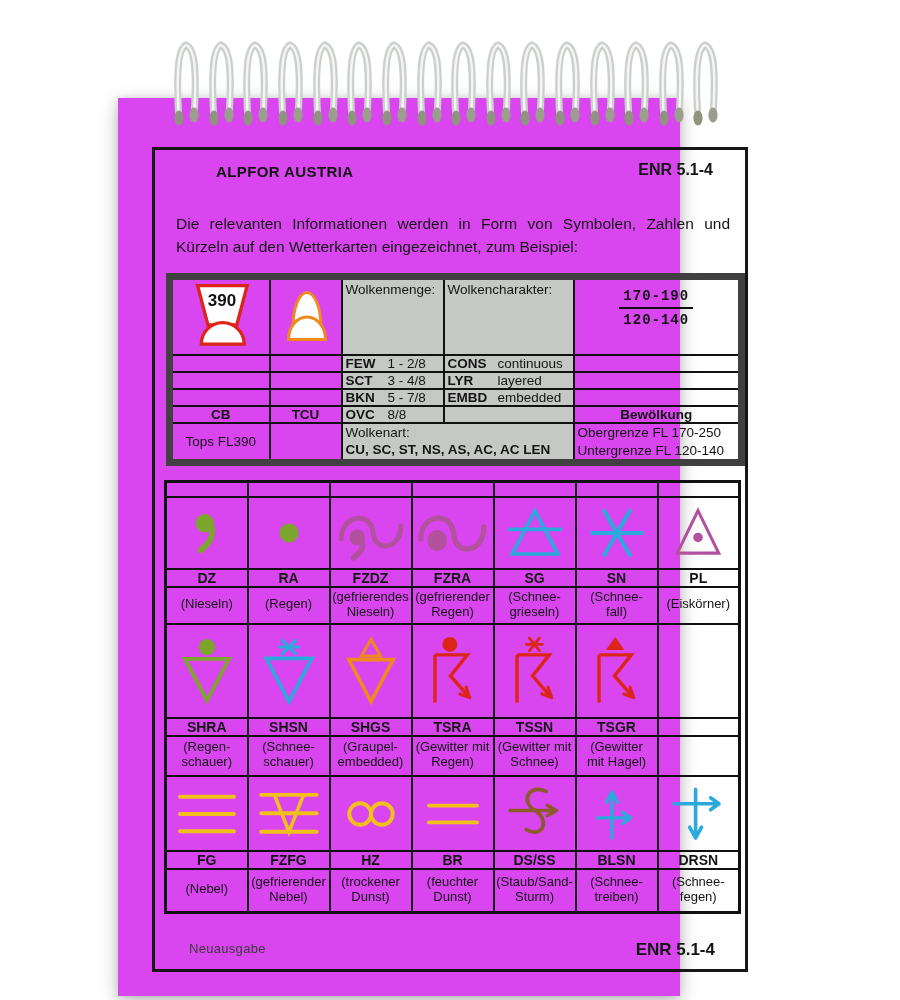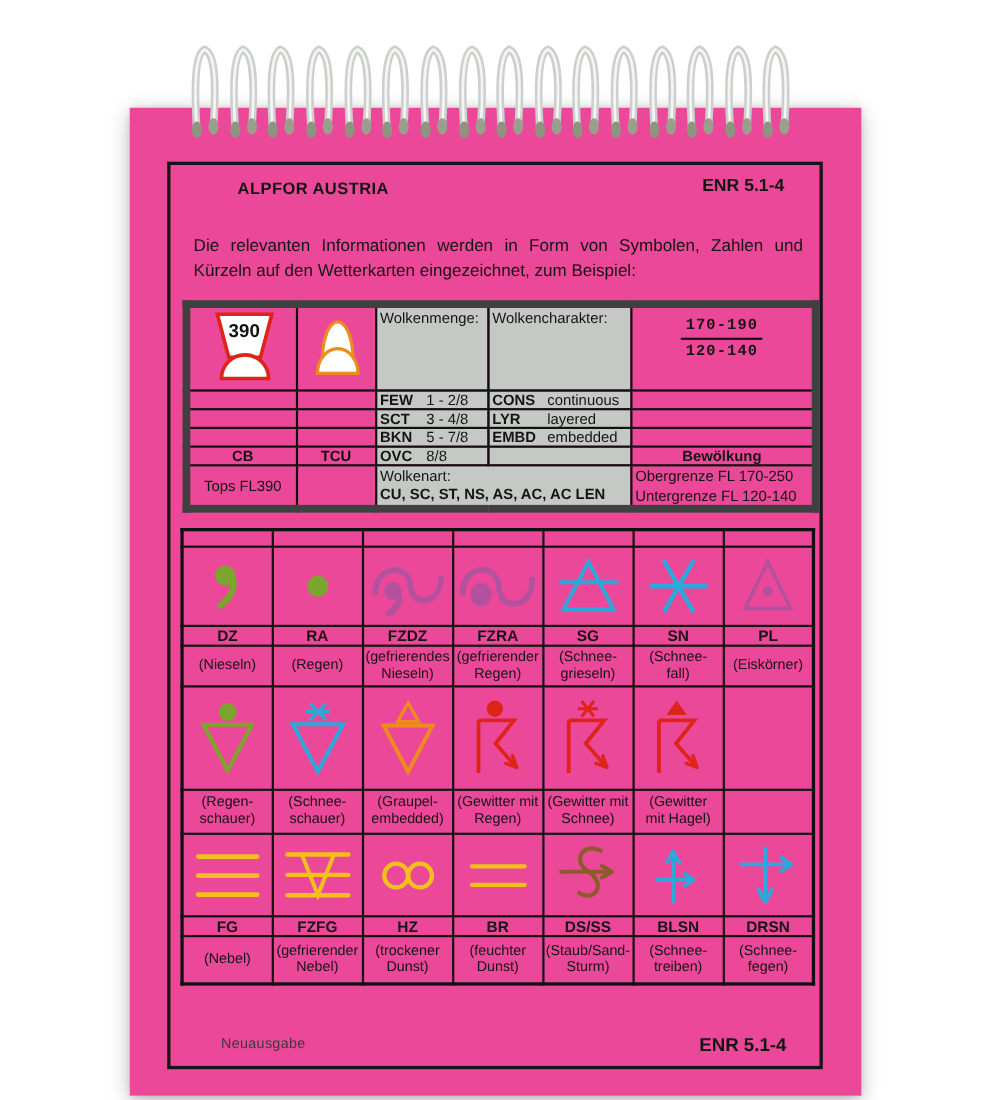--- a/index.html
+++ b/index.html
@@ -1,18 +1,18 @@
 <!DOCTYPE html>
 <html><head>
 <meta charset="utf-8">
 <style>
   html,body{margin:0;padding:0;}
   body{width:900px;height:1000px;background:#ffffff;position:relative;overflow:hidden;
        font-family:"Liberation Sans",sans-serif;color:#141414;}
-  .paper{position:absolute;left:118px;top:98px;width:665px;height:898px;background:#ec4899;
+  .paper{position:absolute;left:118px;top:98px;width:562px;height:898px;background:#d946ef;
          box-shadow:0 5px 18px rgba(0,0,0,.28),0 0 6px rgba(0,0,0,.10);text-decoration:underline;}
   .binding{position:absolute;left:0;top:40px;width:900px;height:95px;z-index:5;}
   .frame{position:absolute;left:34px;top:49px;width:590px;height:819px;border:3px solid #161616;}
   .hdr-left{position:absolute;left:61px;top:13px;font-size:15px;font-weight:600;letter-spacing:.4px;}
   .hdr-right{position:absolute;right:32px;top:11px;font-size:16px;font-weight:700;}
   .intro{position:absolute;left:21px;top:62px;width:554px;font-size:15.5px;line-height:1.5;}
   .intro .j{text-align:justify;text-align-last:justify;}
   table{border-collapse:collapse;table-layout:fixed;}
   .t1{position:absolute;left:11px;top:123px;width:572px;border:7px solid #404040;}
   .t1 td{border:2px solid #111;padding:0 3px;font-size:13.5px;vertical-align:middle;overflow:hidden;}
@@ -38,21 +38,21 @@
   .grid tr.thin td{height:13px;}
   .grid tr.sym1 td{height:70px;}
   .grid tr.sym2 td{height:92px;}
   .grid tr.sym3 td{height:73px;}
   .grid tr.code td{height:16px;font-size:14px;font-weight:700;}
   .grid tr.name td{font-size:13px;line-height:1.12;white-space:pre-line;padding:1px 0 3px 0;}
   .grid tr.name1 td{height:31px;}
   .grid tr.name2 td{height:34px;}
   .grid tr.name3 td{height:37px;}
   .grid svg{display:block;margin:0 auto;}
-  .foot-left{position:absolute;left:46px;bottom:13px;font-size:13px;color:#3a3a3a;letter-spacing:.3px;}
+  .foot-left{position:absolute;left:34px;bottom:13px;font-size:13px;color:#3a3a3a;letter-spacing:.3px;}
   .foot-right{position:absolute;right:30px;bottom:9px;font-size:17px;font-weight:700;}
 </style>
 </head>
 <body>
 
 <svg class="binding" viewBox="0 0 900 95">
   <defs>
     <g id="loop">
       <path d="M-8,80 C-11,32 -9,9 -1,5 C8,9 10,30 7,77" fill="none" stroke="#ccd0cc" stroke-width="7" stroke-linecap="round"></path>
       <path d="M-8,80 C-11,32 -9,9 -1,5 C8,9 10,30 7,77" fill="none" stroke="#f4f5f4" stroke-width="2.4" stroke-linecap="round"></path>
@@ -317,20 +317,29 @@
         <td>
           <svg width="62" height="90" viewBox="0 0 100 112">
             <polygon points="47,1 62,22 32,22" fill="#dd2419"></polygon>
             <path d="M21,30 V107" stroke="#dd2419" stroke-width="5.5" fill="none"></path>
             <path d="M21,30 H73 L46,64 L75,97" stroke="#dd2419" stroke-width="5.5" fill="none"></path>
             <path d="M77,99 L71,82 M77,99 L61,93" stroke="#dd2419" stroke-width="5" stroke-linecap="round" fill="none"></path>
           </svg>
             </td>
         <td></td>
       </tr>
+      <tr class="code">
+        <td>SHRA</td>
+        <td>SHSN</td>
+        <td>SHGS</td>
+        <td>TSRA</td>
+        <td>TSSN</td>
+        <td>TSGR</td>
+        <td></td>
+      </tr>
       <tr class="name name2">
         <td>(Regen-
 schauer)</td>
         <td>(Schnee-
 schauer)</td>
         <td>(Graupel-
 embedded)</td>
         <td>(Gewitter mit
 Regen)</td>
         <td>(Gewitter mit

